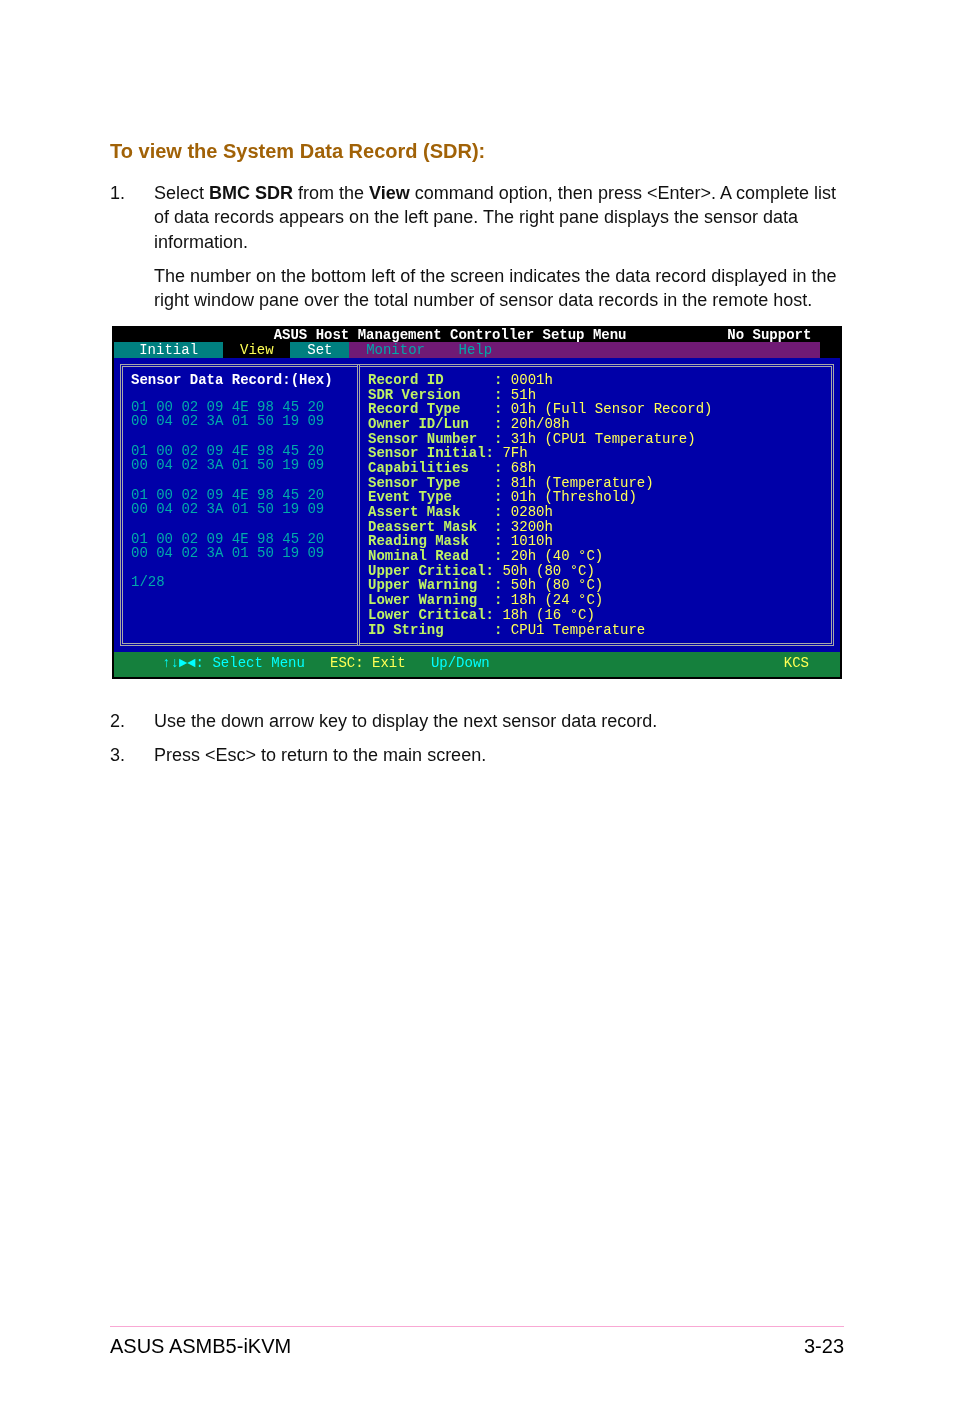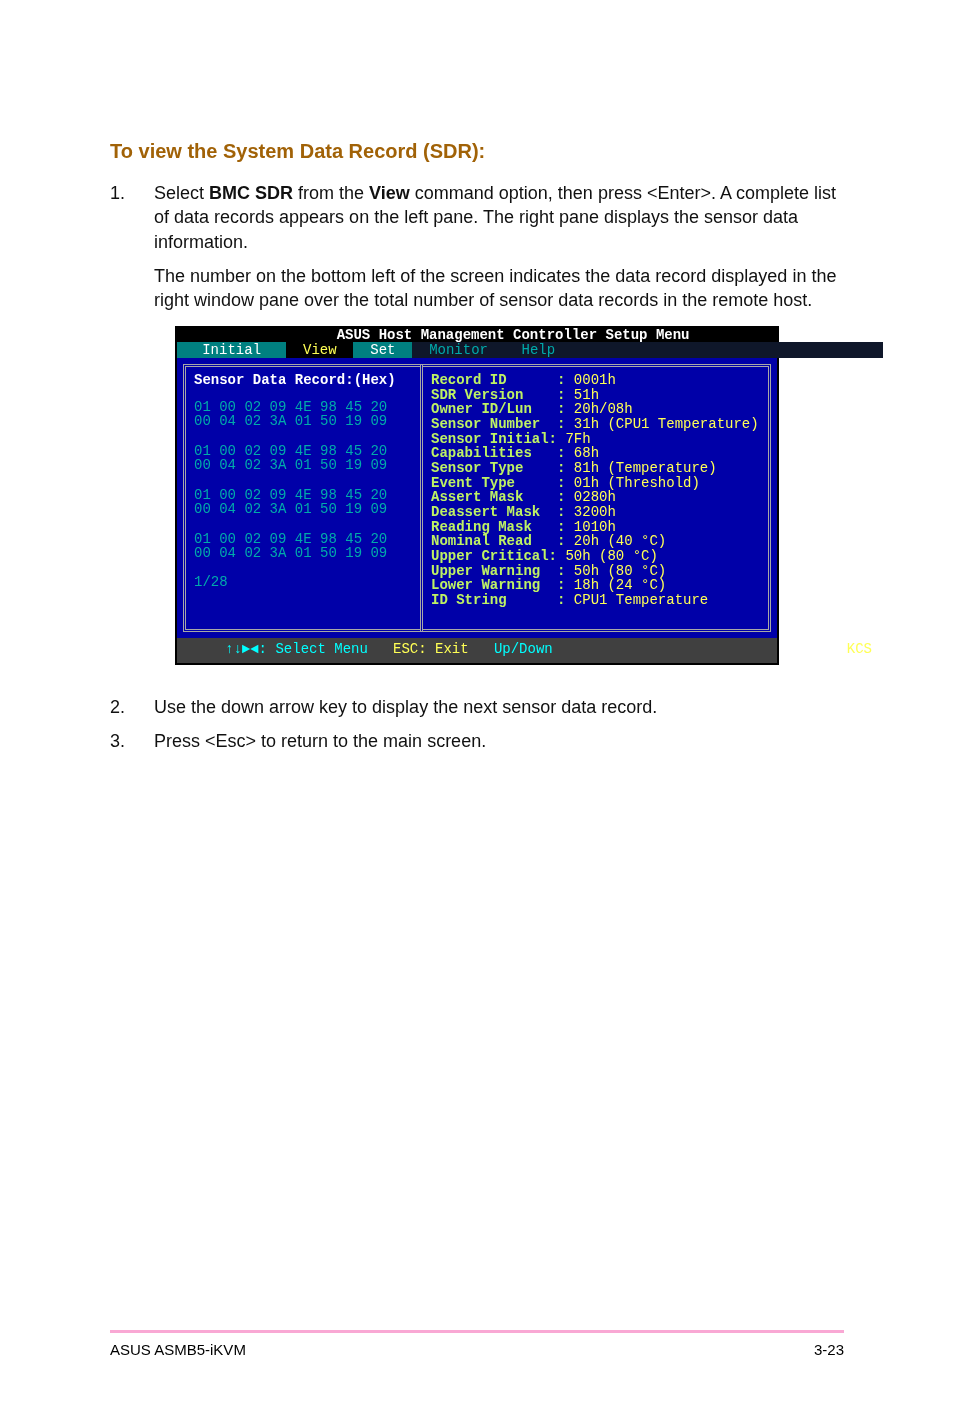--- a/index.html
+++ b/index.html
@@ -43,21 +43,21 @@
     flex: 1;
   }
   ol.steps .body p {
     margin: 0 0 10px 0;
   }
   ol.steps .body p:last-child { margin-bottom: 0; }
   .bold { font-weight: bold; }
 
   .terminal-wrap {
     margin: 14px auto 0 auto;
-    width: 604px;
+    width: 730px;
     background: #fff;
   }
   .terminal {
     background: #000;
     padding: 2px;
     font-family: "Courier New", monospace;
     font-size: 14px;
     line-height: 1.05;
     box-sizing: border-box;
   }
@@ -74,21 +74,21 @@
   }
   .menu-bar .teal-bg {
     background: #008080;
     color: #fff;
     margin-top: 48px;
   }
   .menu-bar .black-yellow {
     background: #000;
     color: #ffff55;
   }
-  .menu-bar .dim { color: #00aaaa; background:#0f172a; }
+  .menu-bar .dim { color: #00aaaa; background:#701a75; }
 
   .blue-area {
     background: #0000a8;
     color: #a8a8a8;
     padding: 6px;
     display: flex;
     gap: 0;
     position: relative;
     min-height: 280px;
     box-sizing: border-box;
@@ -123,38 +123,38 @@
     white-space: pre;
     margin-top: 14px;
   }
   .kv {
     white-space: pre;
   }
   .kv .lbl { color: #bef264; font-weight: bold; }
   .kv .val { color: #ffff55; }
 
   .status-bar {
-    background: #404040;
+    background: #15803d;
     color: #ffff55;
     white-space: pre;
     padding: 4px 6px 6px 6px;
   }
   .status-bar .nav { color: #00ffff; }
   .status-bar .kcs { color: #ffff55; }
 
   .footer {
     position: absolute;
     left: 110px;
     right: 110px;
     bottom: 60px;
-    border-top: 3px solid #f9a8d4;
+    border-top: 1px solid #f9a8d4;
     padding-top: 8px;
     display: flex;
     justify-content: space-between;
-    font-size: 15px;
+    font-size: 20px;
     color: #000;
   }
   .spacer { height: 12px; }
 </style>
 </head>
 <body>
 
 <div class="page">
 
   <h3 class="heading">To view the System Data Record (SDR):</h3>
@@ -190,33 +190,35 @@
               <div class="hexline">&nbsp;</div>
               <div class="hexline">01 00 02 09 4E 98 45 20</div>
               <div class="hexline">00 04 02 3A 01 50 19 09</div>
             </div>
           <div class="counter">1/28</div>
         </div>
         <div class="panel right">
           <div id="kv-rows">
               <div class="kv"><span class="lbl">Record ID      :</span><span class="val"> 0001h</span></div>
               <div class="kv"><span class="lbl">SDR Version    :</span><span class="val"> 51h</span></div>
+              <div class="kv"><span class="lbl">Record Type    :</span><span class="val"> 01h (Full Sensor Record)</span></div>
               <div class="kv"><span class="lbl">Owner ID/Lun   :</span><span class="val"> 20h/08h</span></div>
               <div class="kv"><span class="lbl">Sensor Number  :</span><span class="val"> 31h (CPU1 Temperature)</span></div>
               <div class="kv"><span class="lbl">Sensor Initial:</span><span class="val"> 7Fh</span></div>
               <div class="kv"><span class="lbl">Capabilities   :</span><span class="val"> 68h</span></div>
               <div class="kv"><span class="lbl">Sensor Type    :</span><span class="val"> 81h (Temperature)</span></div>
               <div class="kv"><span class="lbl">Event Type     :</span><span class="val"> 01h (Threshold)</span></div>
               <div class="kv"><span class="lbl">Assert Mask    :</span><span class="val"> 0280h</span></div>
               <div class="kv"><span class="lbl">Deassert Mask  :</span><span class="val"> 3200h</span></div>
               <div class="kv"><span class="lbl">Reading Mask   :</span><span class="val"> 1010h</span></div>
               <div class="kv"><span class="lbl">Nominal Read   :</span><span class="val"> 20h (40 °C)</span></div>
               <div class="kv"><span class="lbl">Upper Critical:</span><span class="val"> 50h (80 °C)</span></div>
               <div class="kv"><span class="lbl">Upper Warning  :</span><span class="val"> 50h (80 °C)</span></div>
               <div class="kv"><span class="lbl">Lower Warning  :</span><span class="val"> 18h (24 °C)</span></div>
+              <div class="kv"><span class="lbl">Lower Critical:</span><span class="val"> 18h (16 °C)</span></div>
               <div class="kv"><span class="lbl">ID String      :</span><span class="val"> CPU1 Temperature</span></div>
             </div>
         </div>
       </div>
 
       <div class="status-bar">     <span class="nav">↑↓►◄: Select Menu</span>   <span>ESC: Exit</span>   <span class="nav">Up/Down</span>                                   <span class="kcs">KCS</span></div>
     </div>
   </div>
 
   <div style="height:30px"></div>

